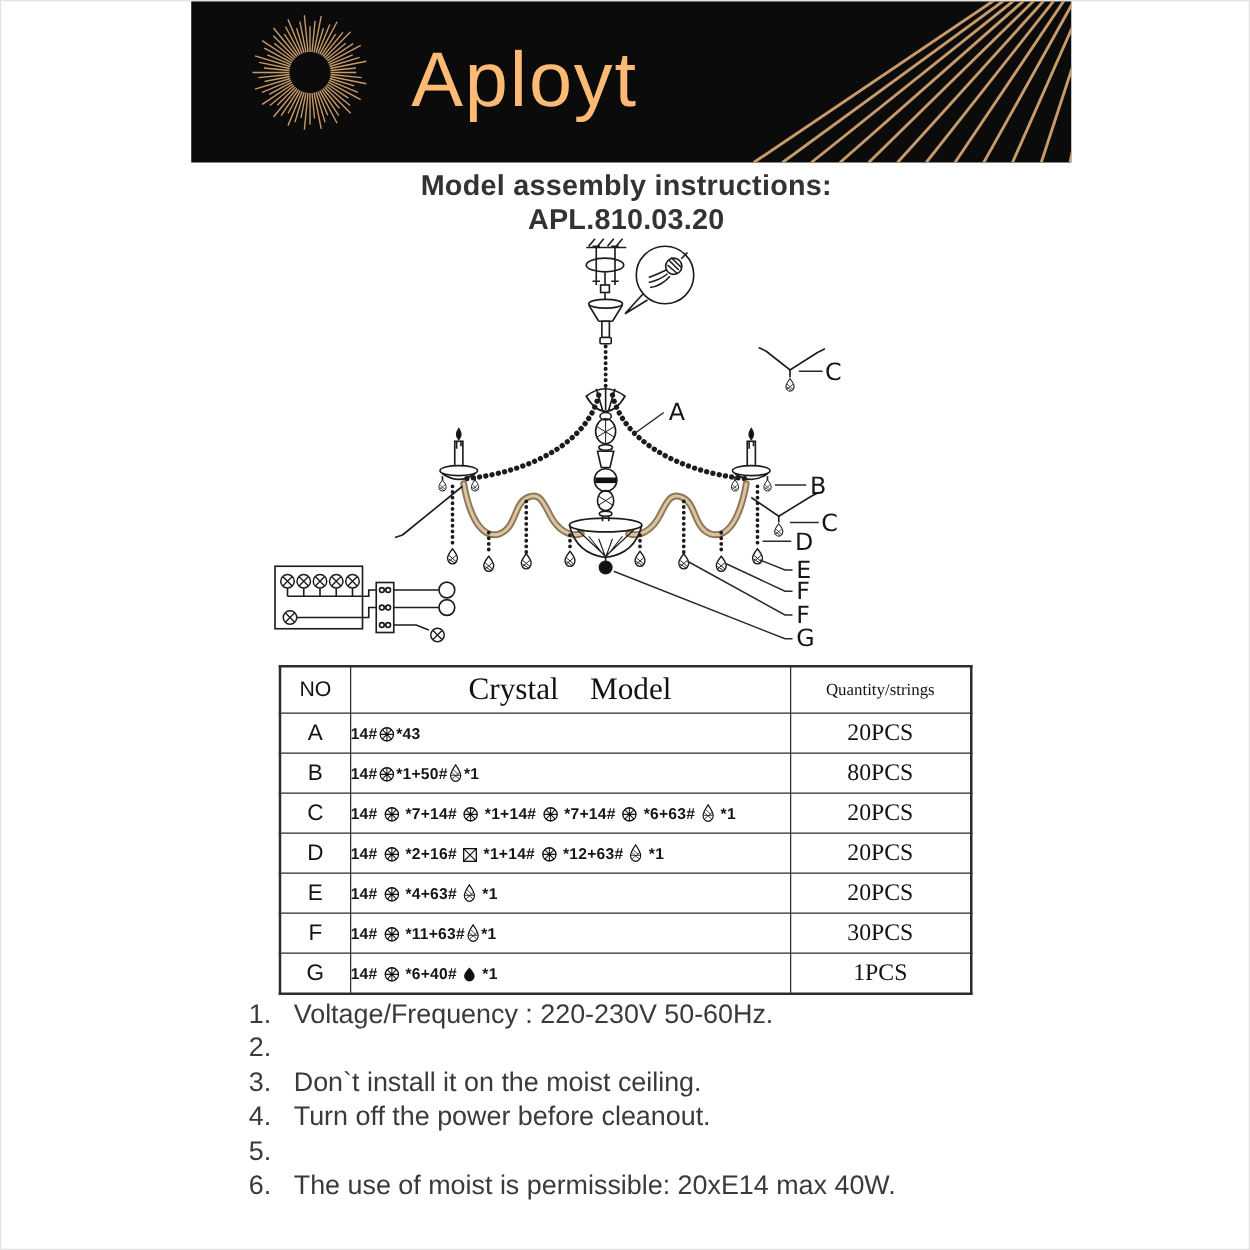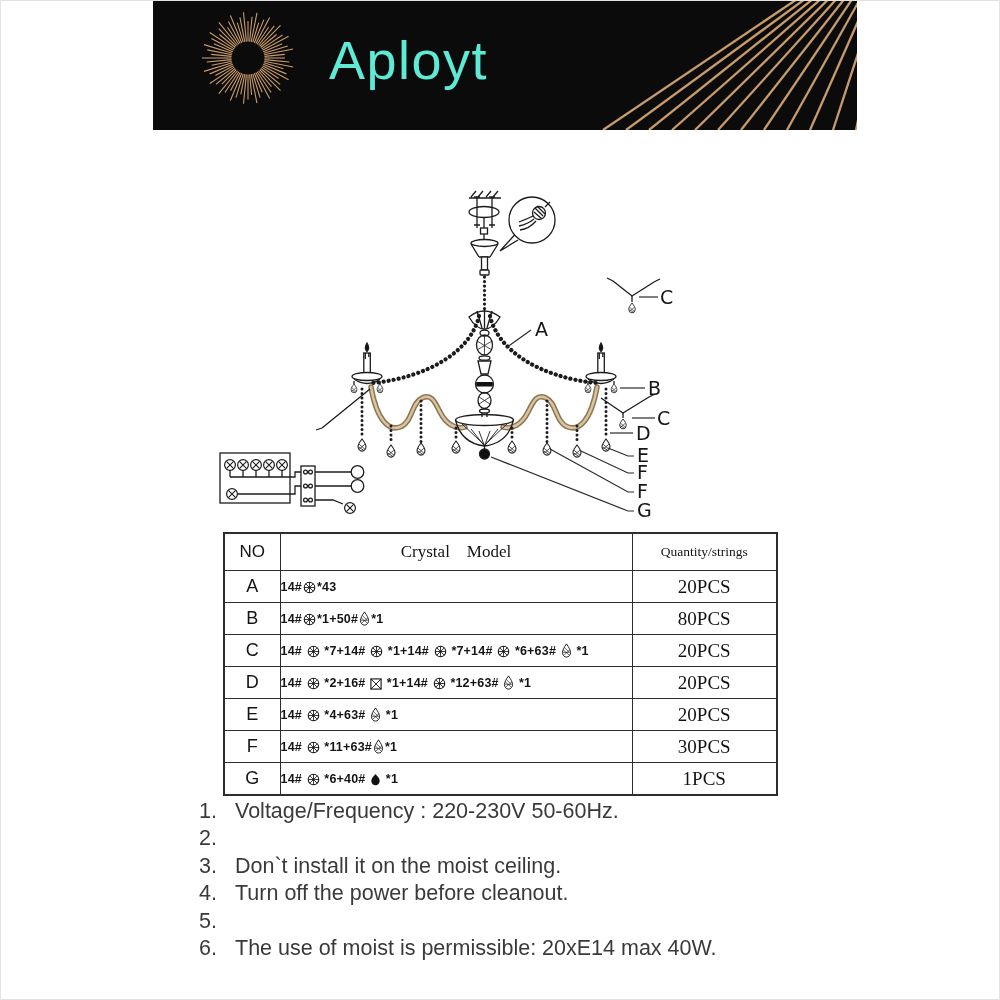--- a/index.html
+++ b/index.html
@@ -1,42 +1,42 @@
 <!DOCTYPE html>
 <html><head>
 <meta charset="utf-8">
 <style>
   html,body{margin:0;padding:0;background:#fff;}
   .page{position:relative;width:1000px;height:1000px;background:#fff;overflow:hidden;
         font-family:"Liberation Sans",sans-serif;box-sizing:border-box;border:1px solid #e3e3e3;}
   
   .banner{position:absolute;left:152px;top:0;width:704px;height:129px;background:#0b0b0b;}
   .banner svg{position:absolute;left:0;top:0;}
-  .brand{position:absolute;left:176px;top:28px;font-size:54px;letter-spacing:1.5px;
-         color:#5eead4;font-weight:400;}
+  .brand{position:absolute;left:176px;top:28px;font-size:62px;letter-spacing:1.5px;
+         color:#fdba74;font-weight:400;}
   
   .title-block{position:absolute;left:0;top:134px;width:1000px;text-align:center;color:#2e2e2e;}
   .title-line{font-size:23px;line-height:27px;letter-spacing:.2px;font-weight:700;color:#333;}
   .title-line.model{font-weight:700;}
   
   .diagram-svg{position:absolute;left:150px;top:183px;}
   .diagram-svg text{font:19px "DejaVu Sans",sans-serif;fill:#151515;}
   .beads{stroke:#1c1c1c;stroke-width:4.2;stroke-dasharray:.1 5;stroke-linecap:round;fill:none;}
   .beads2{stroke:#1c1c1c;stroke-width:3;stroke-dasharray:.1 4.4;stroke-linecap:round;fill:none;}
   .ink{stroke:#1c1c1c;fill:none;stroke-width:1.3;}
   .lead{stroke:#2a2a2a;stroke-width:1.2;fill:none;}
   
   .parts{position:absolute;left:222px;top:531px;border-collapse:collapse;table-layout:fixed;
          width:553px;color:#141414;}
   .parts th,.parts td{border:1.7px solid #2d2d2d;padding:0;}
   .parts{border:2.2px solid #2d2d2d;}
   .col-no{width:56px;} .col-model{width:352px;} .col-qty{width:145px;}
   .parts th{height:36px;font-weight:400;}
   .th-no{font-size:17px;font-family:"Liberation Sans",sans-serif;text-align:center;margin-top:43px;}
-  .th-model{font-size:17px;font-family:"Liberation Serif",serif;text-align:center;white-space:pre;}
+  .th-model{font-size:25px;font-family:"Liberation Serif",serif;text-align:center;white-space:pre;}
   .th-qty{font-size:13.5px;font-family:Liberation Serif, serif;text-align:center;}
   .parts td{height:31px;}
   .td-no{text-align:center;font-size:18px;}
   .td-model{font-size:12.5px;font-weight:700;padding-left:10px;letter-spacing:.2px;white-space:pre;margin-left:44px;}
   .td-qty{text-align:center;font-size:19px;font-family:"Liberation Serif",serif;margin-top:27px;}
   .ic{display:inline-block;vertical-align:-3px;margin:0 1px;}
   .ic svg{display:block;}
   
   .instr{position:absolute;left:198px;top:797px;margin:0;padding:0;list-style:none;
          color:#3a3a3a;}
@@ -127,20 +127,24 @@
           <line x1="745" y1="-70" x2="611" y2="129" stroke="#c89b6b" stroke-width="2.3"></line>
           <line x1="745" y1="-70" x2="634" y2="129" stroke="#c89b6b" stroke-width="2.3"></line>
           <line x1="745" y1="-70" x2="657" y2="129" stroke="#c89b6b" stroke-width="2.3"></line>
           <line x1="745" y1="-70" x2="680" y2="129" stroke="#c89b6b" stroke-width="2.3"></line>
           <line x1="745" y1="-70" x2="703" y2="129" stroke="#c89b6b" stroke-width="2.3"></line>
         </g>
     </svg>
     <div class="brand">Aployt</div>
   </header>
 
+  <div class="title-block">
+    <div class="title-line">Model assembly instructions:</div>
+    <div class="title-line model">APL.810.03.20</div>
+  </div>
 
   <svg class="diagram-svg" width="570" height="345" viewBox="150 185 570 345">
     <defs>
       <g id="tdrop">
         <path d="M0 0 C2.2 2.8 3.6 5 3.6 6.8 A3.6 4.2 0 1 1 -3.6 6.8 C-3.6 5 -2.2 2.8 0 0 Z" fill="#fff" stroke="#1c1c1c" stroke-width="1"></path>
         <path d="M-2.6 4.8 L2.8 9.4 M-2.8 7.4 L2 10.6 M2.6 4.8 L-2.8 9.4" stroke="#1c1c1c" stroke-width=".7" fill="none"></path>
       </g>
       <g id="lampx">
         <circle r="5.4" fill="#fff" stroke="#1c1c1c" stroke-width="1.2"></circle>
         <path d="M-3.6 -3.6 L3.6 3.6 M3.6 -3.6 L-3.6 3.6" stroke="#1c1c1c" stroke-width="1.1"></path>

